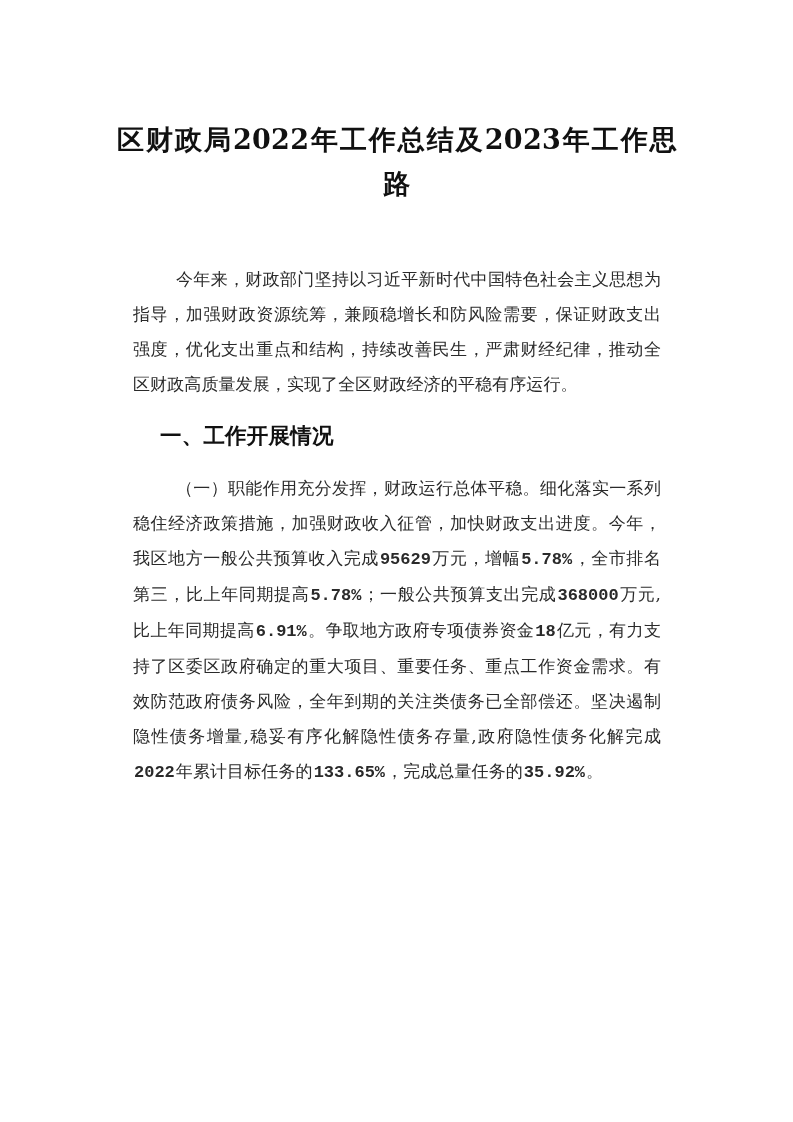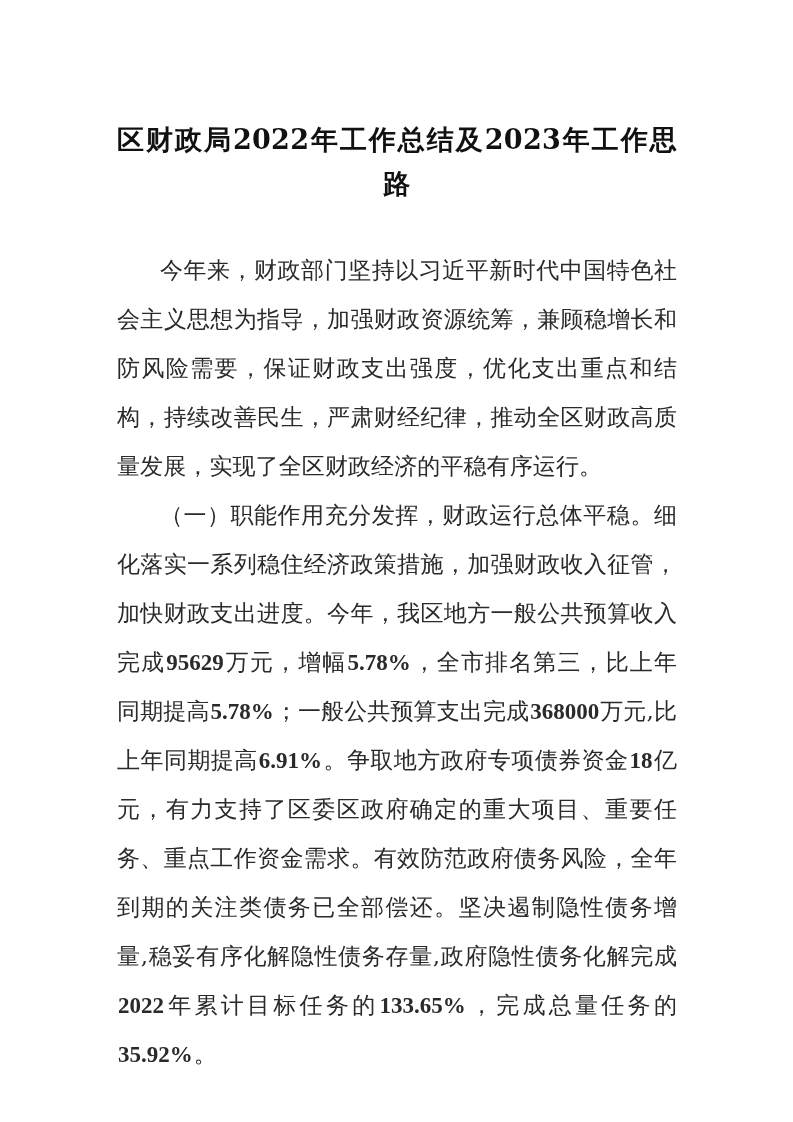--- a/index.html
+++ b/index.html
@@ -48,33 +48,33 @@
     text-align: justify;
     text-align-last: center;
   }
 
   
   .title-gap { height: 40px; }
 
   
   .para {
     font-family: "DejaVu Serif", "Liberation Serif", serif;
-    font-size: 23px;
-    line-height: 49px;
+    font-size: 17px;
+    line-height: 35px;
     color: #2a2a2a;
-    margin: 0;
+    margin: 16px;
     text-align: justify;
     text-justify: inter-ideograph;
     text-indent: 43px;
     letter-spacing: 0.1px;
   }
 
   
   .num {
-    font-family: Liberation Serif, serif;
+    font-family: Liberation Mono, monospace;
     font-weight: 700;
     letter-spacing: 0;
     padding: 0 1px;
   }
 
   
   .heading-1 {
     font-family: "Liberation Sans", "DejaVu Sans", sans-serif;
     font-weight: bold;
     font-size: 21.5px;
@@ -90,18 +90,19 @@
 
 <div class="page">
   <div class="content">
 
     <h1 class="doc-title">区财政局2022年工作总结及2023年工作思路</h1>
 
     <div class="title-gap"></div>
 
     <p class="para">今年来，财政部门坚持以习近平新时代中国特色社会主义思想为指导，加强财政资源统筹，兼顾稳增长和防风险需要，保证财政支出强度，优化支出重点和结构，持续改善民生，严肃财经纪律，推动全区财政高质量发展，实现了全区财政经济的平稳有序运行。</p>
 
+    <p class="heading-1">一、工作开展情况</p>
 
     <p class="para">（一）职能作用充分发挥，财政运行总体平稳。细化落实一系列稳住经济政策措施，加强财政收入征管，加快财政支出进度。今年，我区地方一般公共预算收入完成<span class="num">95629</span>万元，增幅<span class="num">5.78%</span>，全市排名第三，比上年同期提高<span class="num">5.78%</span>；一般公共预算支出完成<span class="num">368000</span>万元,比上年同期提高<span class="num">6.91%</span>。争取地方政府专项债券资金<span class="num">18</span>亿元，有力支持了区委区政府确定的重大项目、重要任务、重点工作资金需求。有效防范政府债务风险，全年到期的关注类债务已全部偿还。坚决遏制隐性债务增量,稳妥有序化解隐性债务存量,政府隐性债务化解完成<span class="num">2022</span>年累计目标任务的<span class="num">133.65%</span>，完成总量任务的<span class="num">35.92%</span>。</p>
 
 
   </div>
 </div>
 
 </body></html>

